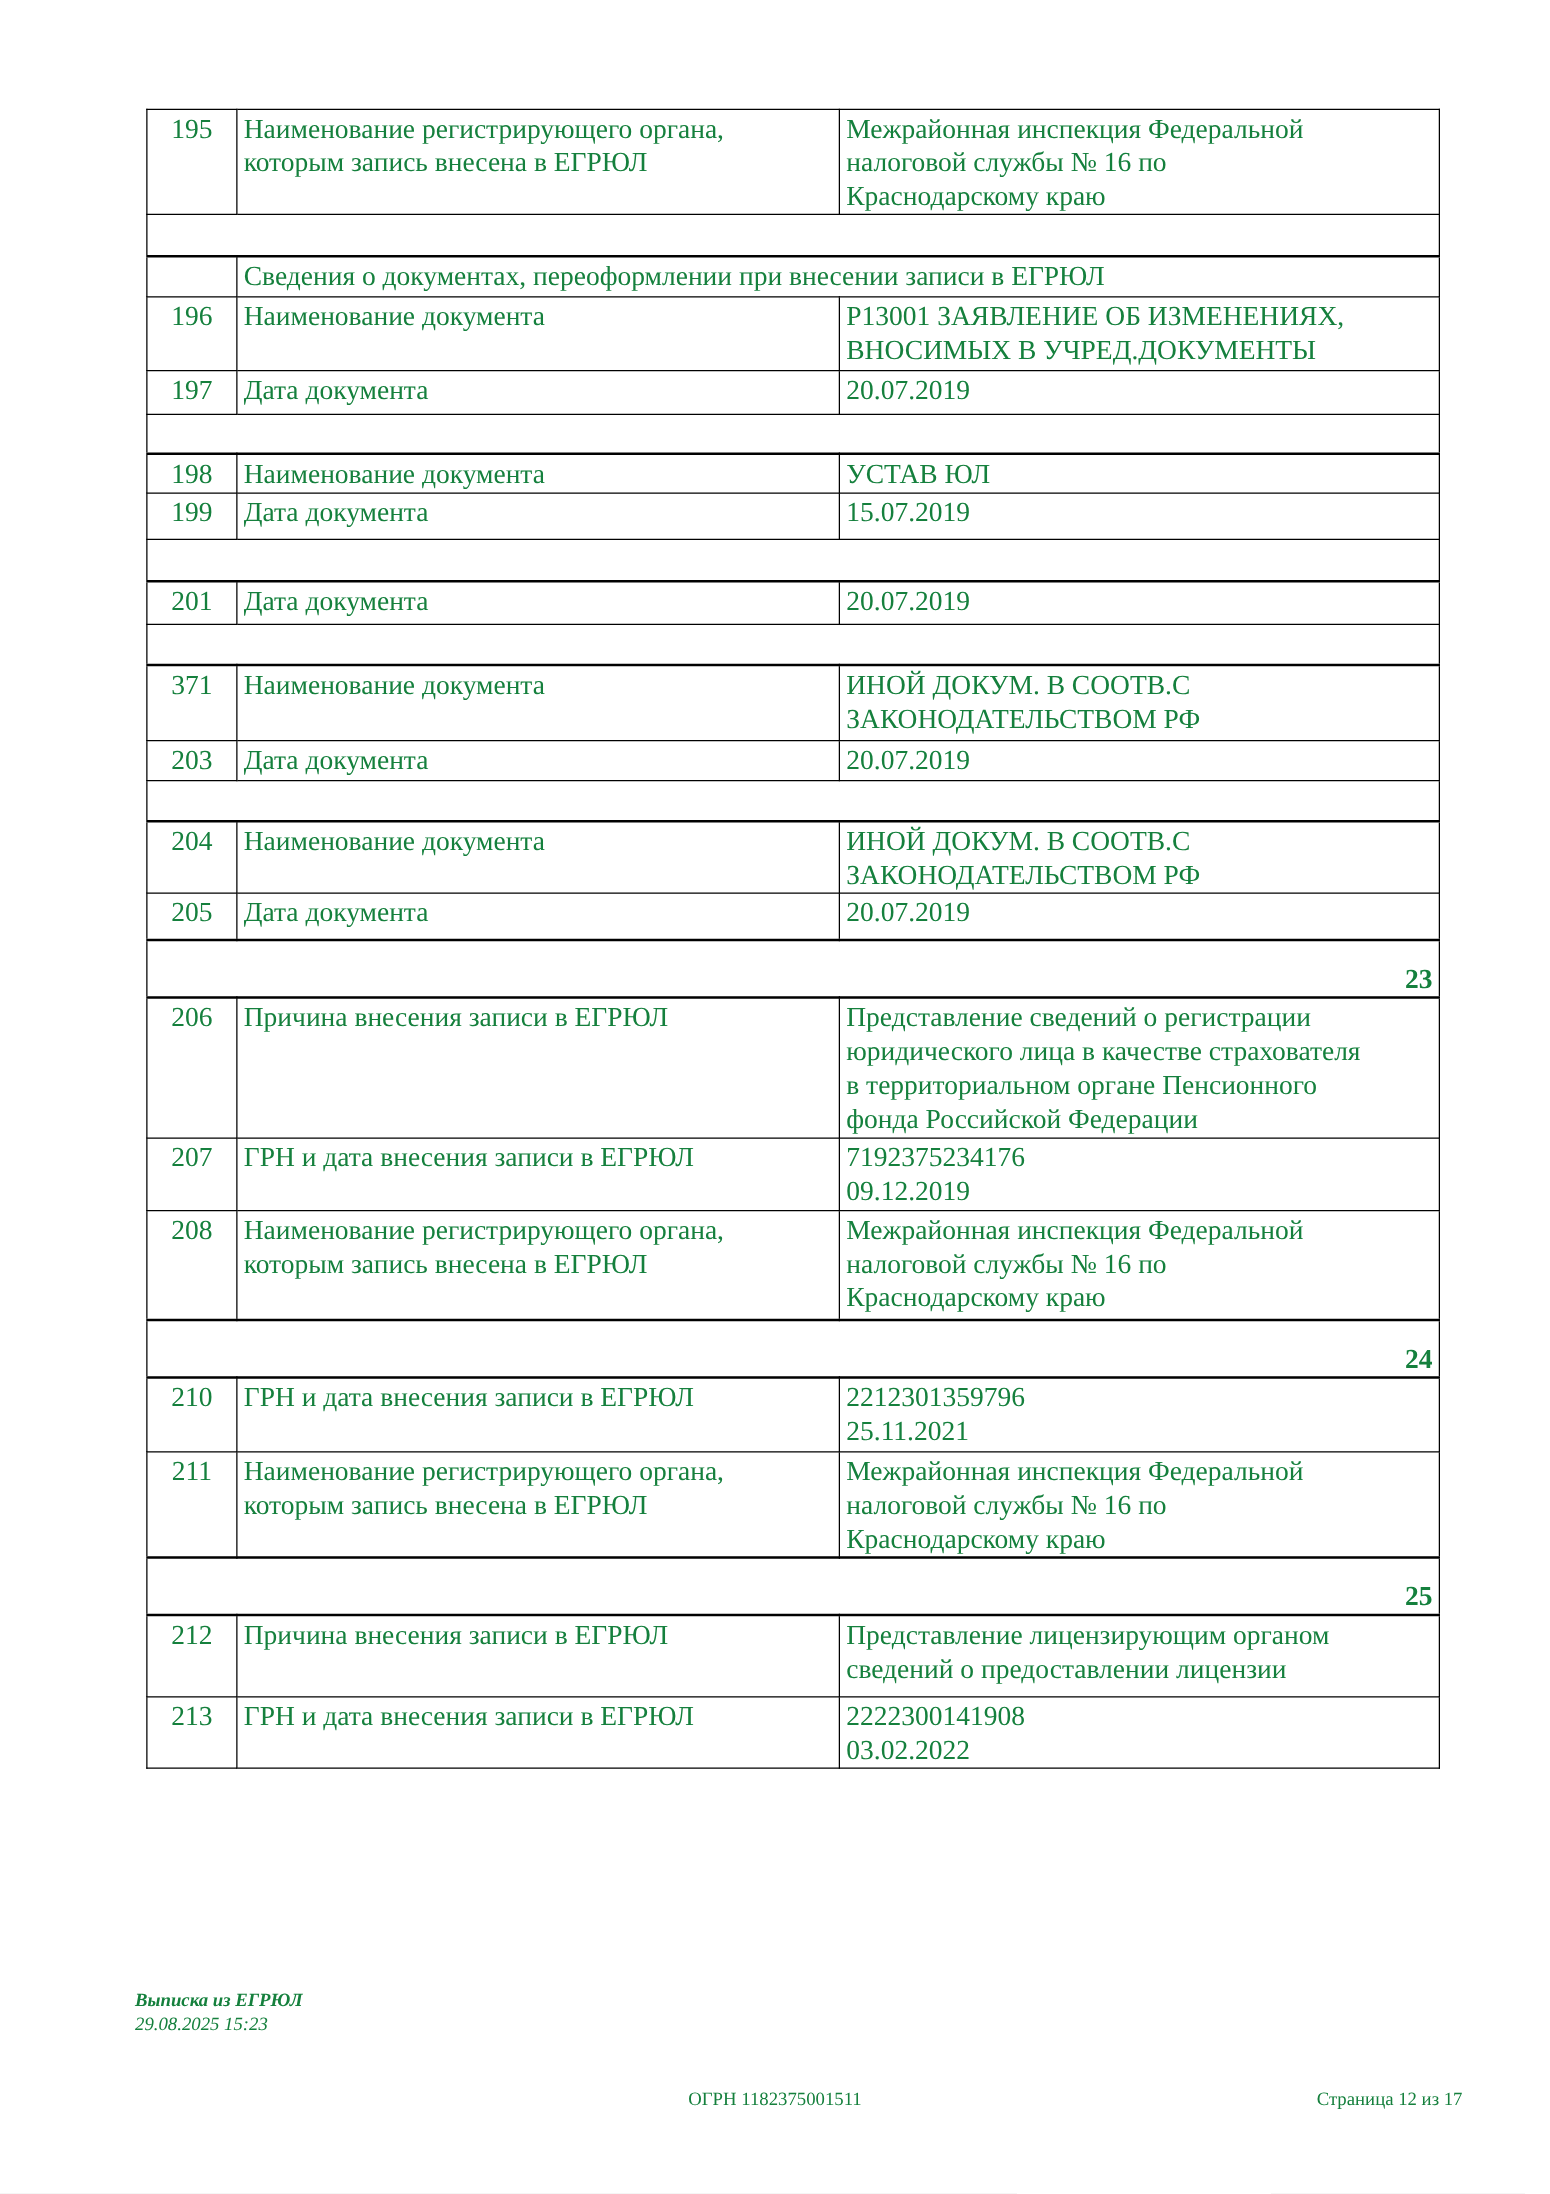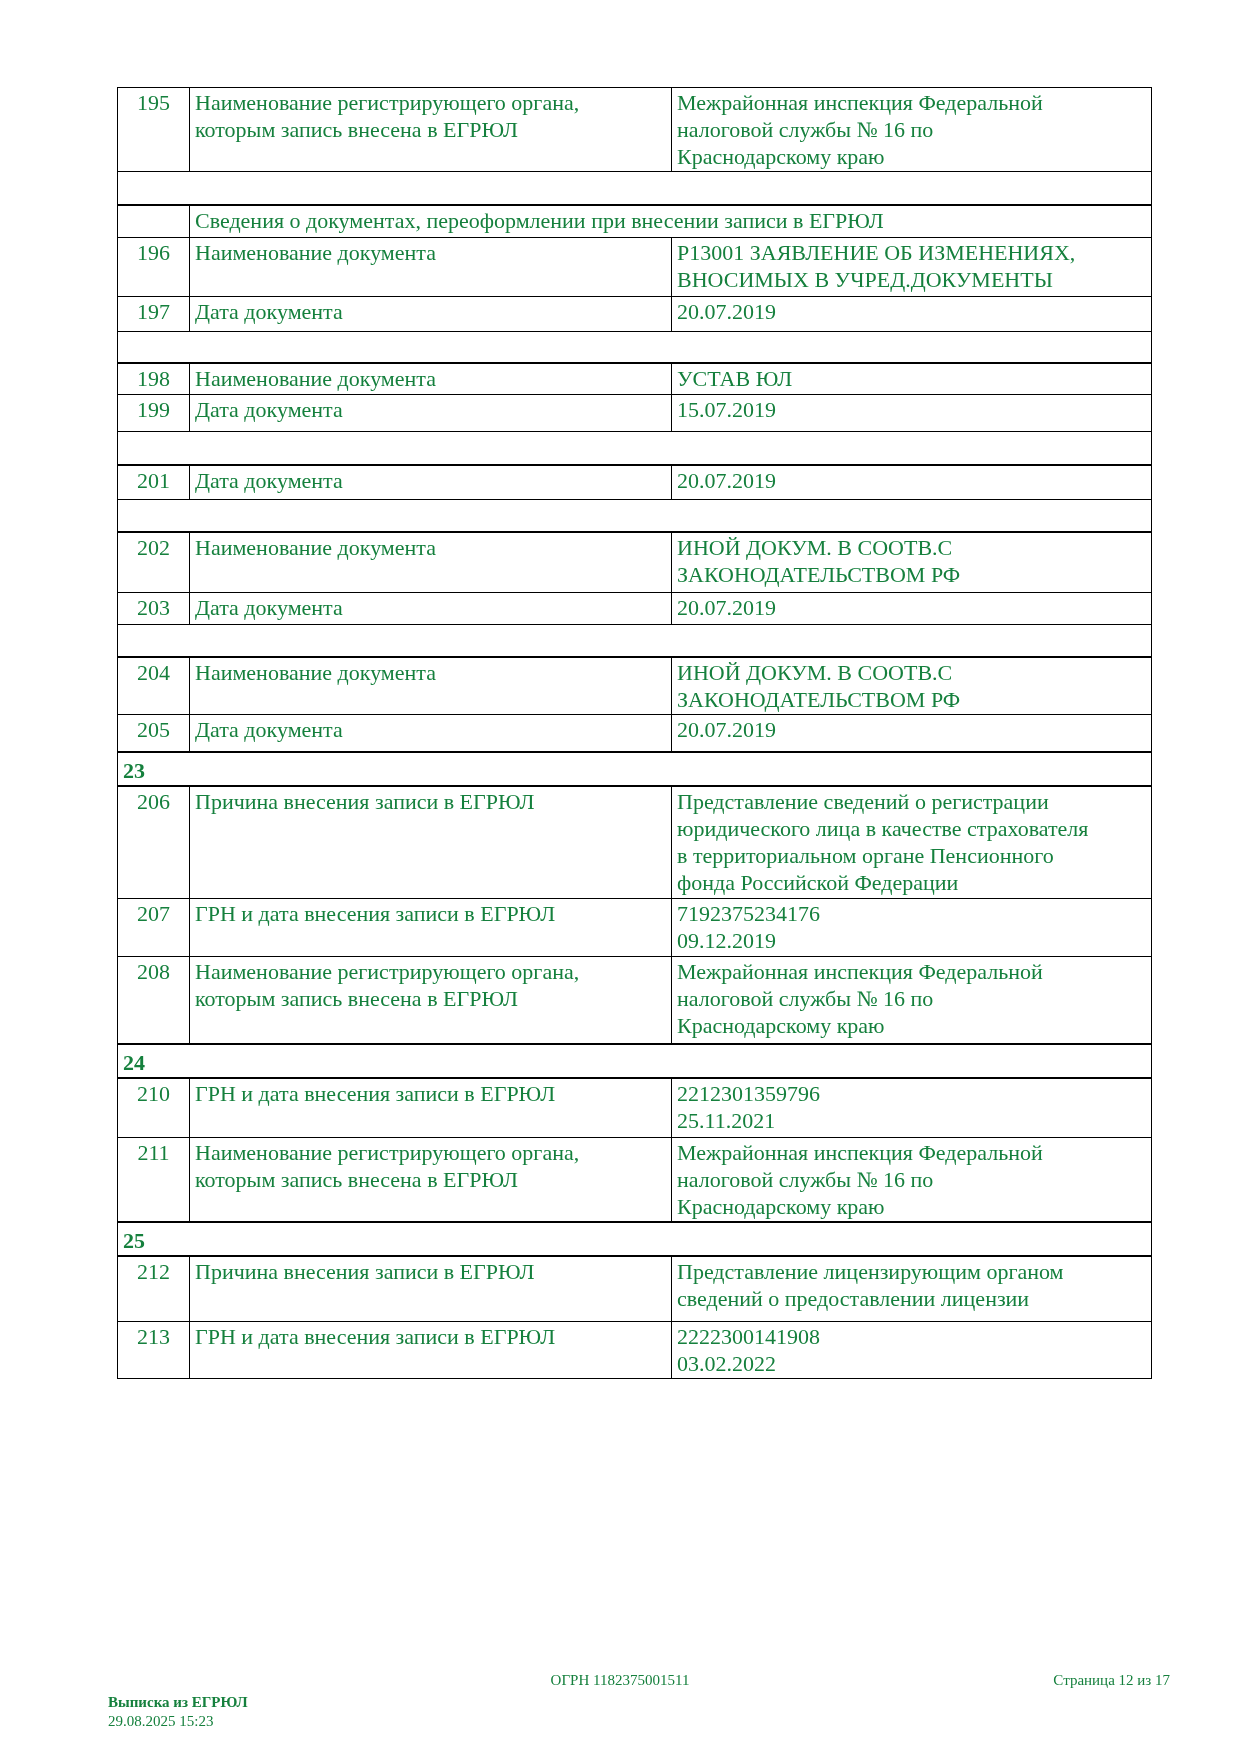--- a/index.html
+++ b/index.html
@@ -40,32 +40,33 @@
     white-space: normal;
   }
   tr.spacer td {
     border-bottom-width: 2px;
     padding: 0;
   }
   tr.section td {
     border-top-width: 2px;
     border-bottom-width: 2px;
     font-weight: bold;
-    text-align: left;
+    text-align: right;
     white-space: normal;
     vertical-align: middle;
-    padding-top: 4px;
+    padding-top: 16px;
   }
   tr.subheader td { white-space: normal; }
   .footer-left {
     position: absolute;
     left: 108px;
-    top: 1693px;
+    top: 1592px;
     font-size: 15px;
     line-height: 19px;
+    font-style: italic;
   }
   .footer-left .doc-type { font-weight: bold; }
   .footer-ogrn {
     position: absolute;
     left: 0;
     right: 0;
     top: 1671px;
     text-align: center;
     font-size: 15px;
     line-height: 19px;
@@ -147,21 +148,21 @@
       <td class="num">201</td>
       <td>Дата документа</td>
       <td>20.07.2019</td>
     </tr>
 
     <tr class="spacer" style="height:32px">
       <td colspan="3"></td>
     </tr>
 
     <tr style="height:61px">
-      <td class="num">202</td>
+      <td class="num">371</td>
       <td>Наименование документа</td>
       <td>ИНОЙ ДОКУМ. В СООТВ.С
 ЗАКОНОДАТЕЛЬСТВОМ РФ</td>
     </tr>
 
     <tr style="height:32px">
       <td class="num">203</td>
       <td>Дата документа</td>
       <td>20.07.2019</td>
     </tr>

